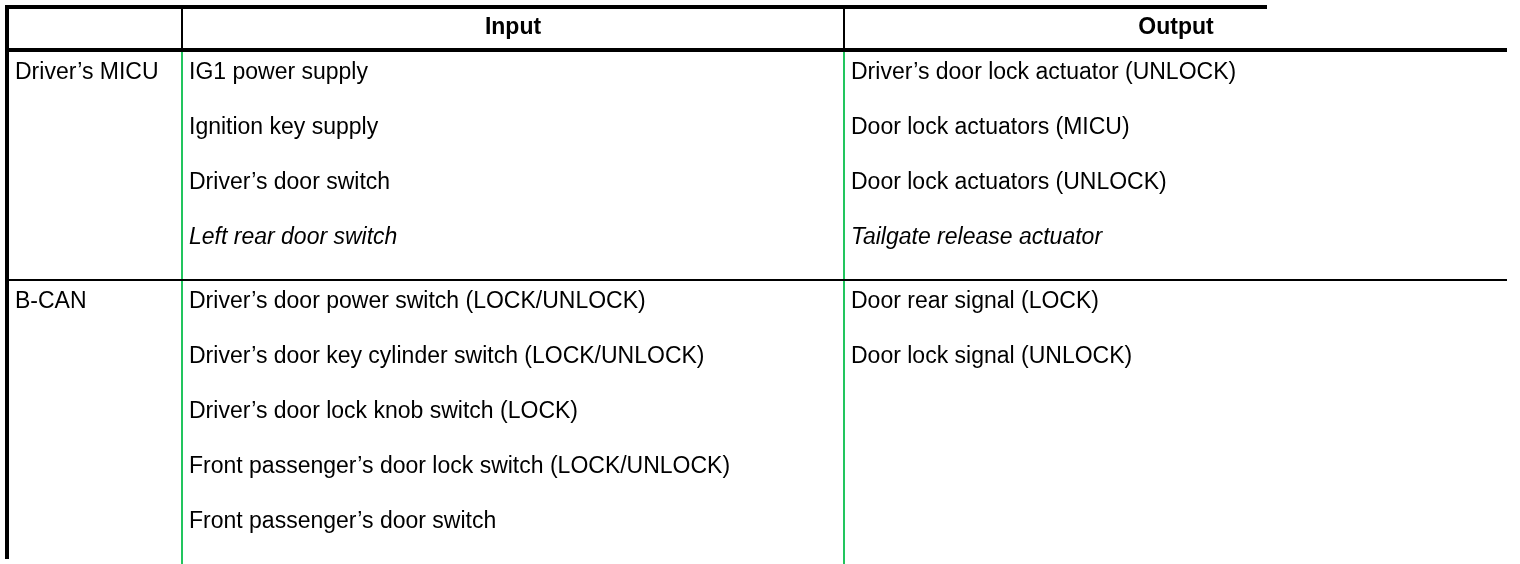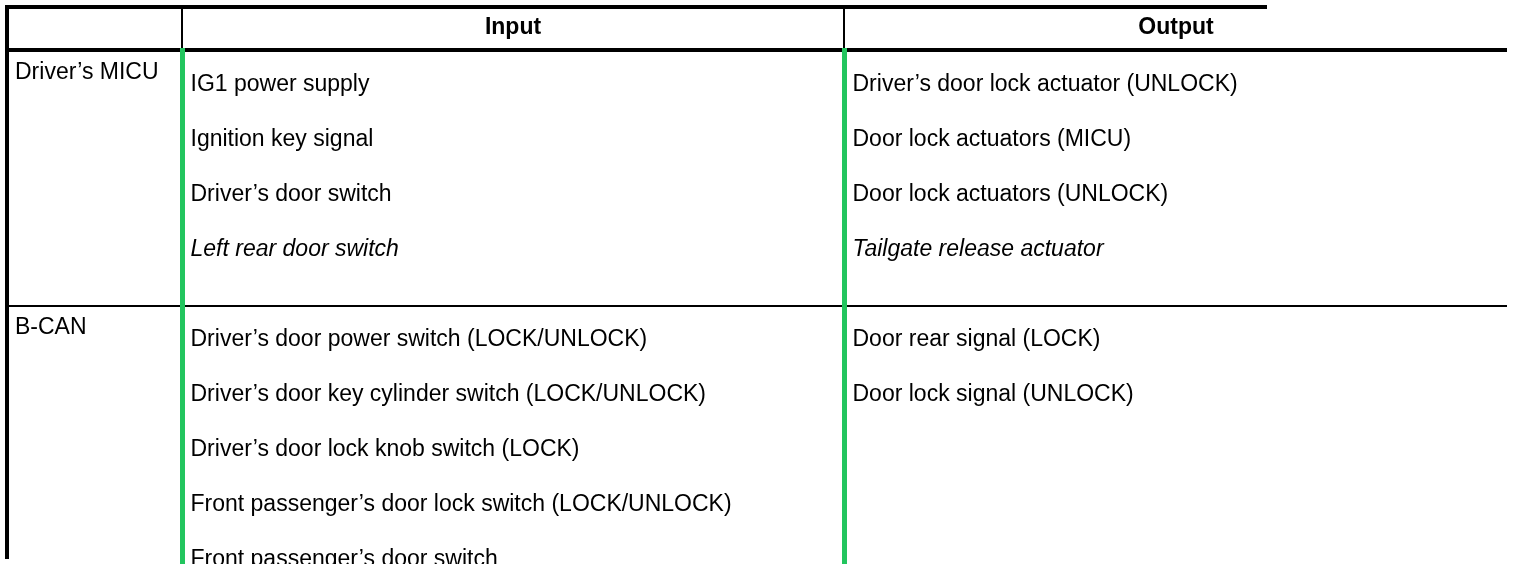--- a/index.html
+++ b/index.html
@@ -61,28 +61,27 @@
     vertical-align: top;
     padding: 0;
     background: #ffffff;
     border-bottom: 2px solid #000000;
   }
   tbody tr:last-child td {
     border-bottom: none;
   }
   tbody td.sys-cell,
   tbody td.input-cell {
-    border-right: 5px solid #22c55e;
+    border-right: 2px solid #22c55e;
   }
 
   .cell-inner {
-    padding: 8px 0 24px 6px;
+    padding: 8px 0 10px 6px;
     font-size: 23px;
     line-height: 1;
-    margin-top: 12px;
   }
 
   .line {
     height: 55px;
     white-space: nowrap;
     display: block;
   }
   .line.short { height: 44px; font-style: italic; }
 
   .sys-label {
@@ -112,21 +111,21 @@
     </thead>
     <tbody>
 
       <tr>
         <td class="sys-cell">
           <span class="sys-label">Driver’s MICU</span>
         </td>
         <td class="input-cell">
           <div class="cell-inner">
             <span class="line">IG1 power supply</span>
-            <span class="line">Ignition key signal</span>
+            <span class="line">Ignition key supply</span>
             <span class="line">Driver’s door switch</span>
             <span class="line short">Left rear door switch</span>
           </div>
         </td>
         <td class="output-cell">
           <div class="cell-inner">
             <span class="line">Driver’s door lock actuator (UNLOCK)</span>
             <span class="line">Door lock actuators (MICU)</span>
             <span class="line">Door lock actuators (UNLOCK)</span>
             <span class="line short">Tailgate release actuator</span>

